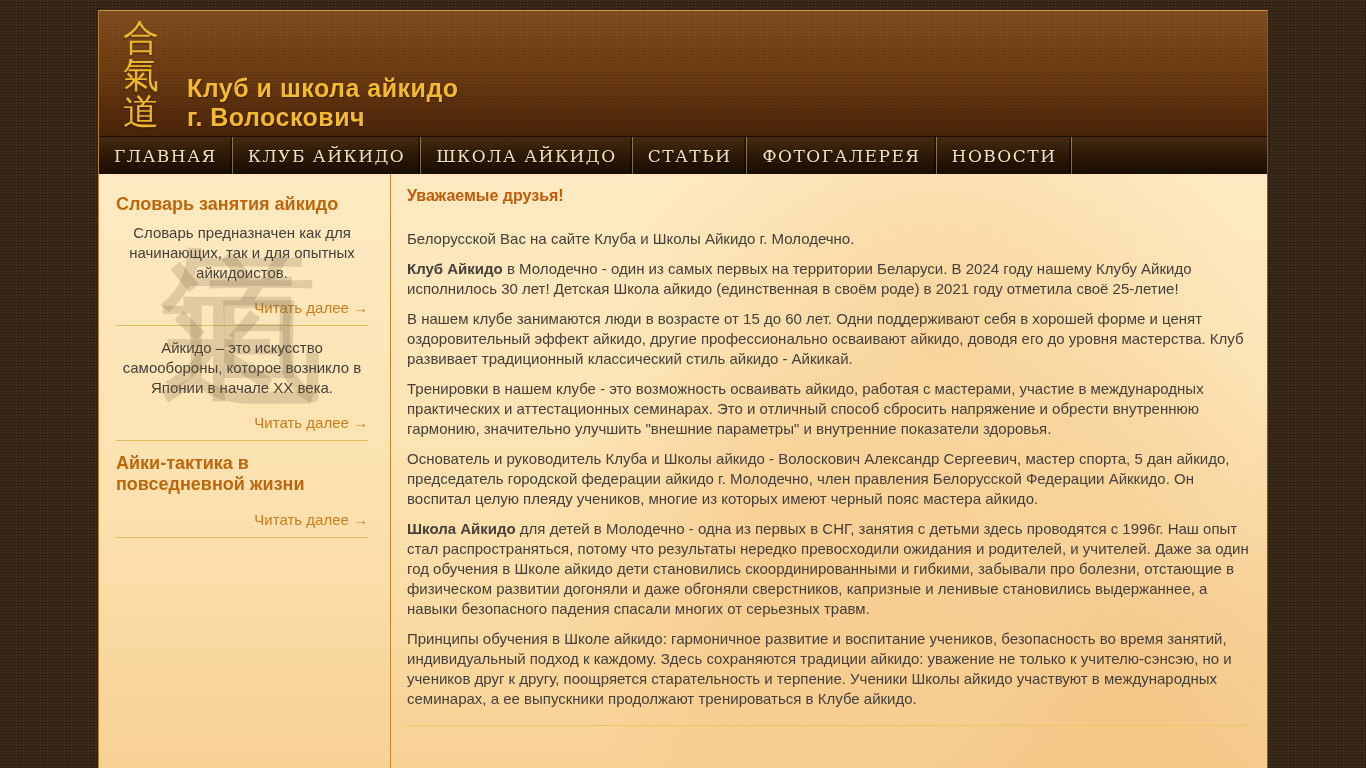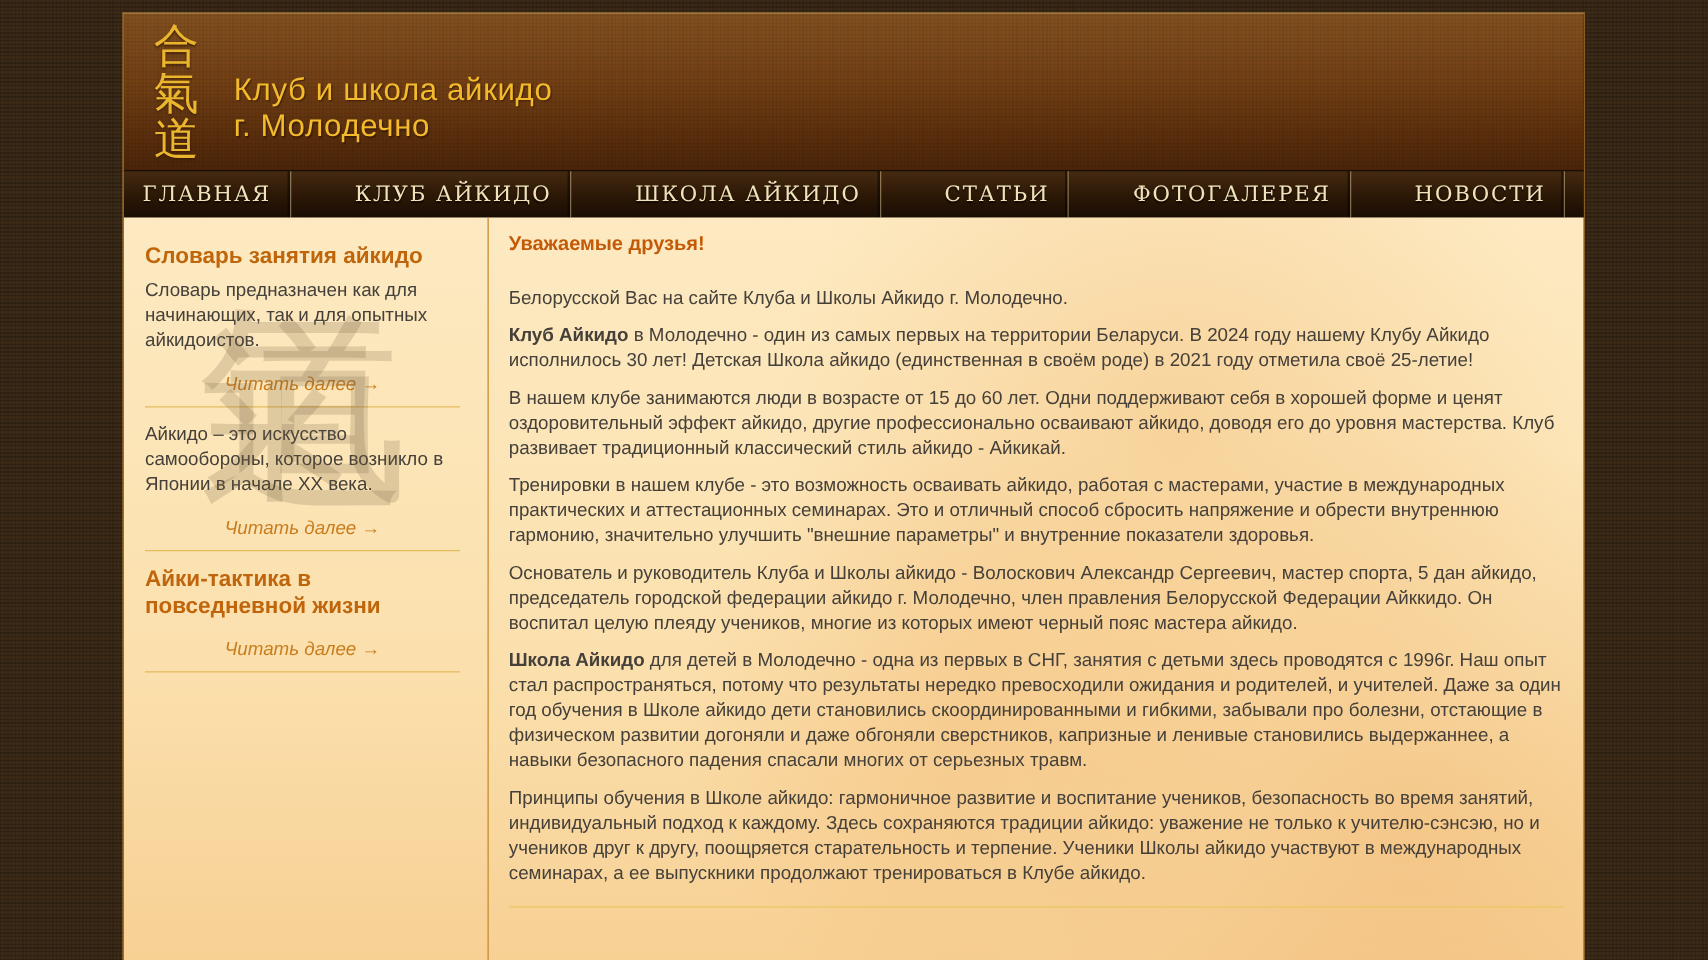--- a/index.html
+++ b/index.html
@@ -32,31 +32,30 @@
     pointer-events:none;
   }
   .logo{
     position:absolute;left:14px;top:8px;width:56px;
     color:#eab62e;font-size:36px;line-height:37px;text-align:center;
     font-family:"DejaVu Serif",serif;
     text-shadow:0 1px 2px rgba(40,15,0,.6);
     z-index:2;
   }
   .titles{
-    position:absolute;left:88px;bottom:20px;z-index:2;
-    color:#f3ba2c;font-weight:normal;font-size:25px;line-height:29px;
+    position:absolute;left:88px;bottom:4px;z-index:2;
+    color:#f3ba2c;font-weight:bold;font-size:25px;line-height:29px;
     letter-spacing:.5px;
     text-shadow:1px 1px 1px rgba(40,15,0,.55);
   }
   
   .nav{
     height:37px;flex:0 0 37px;display:flex;align-items:stretch;
     background:linear-gradient(180deg,#452a10 0%,#2b1706 55%,#190d03 100%);
     border-top:1px solid #1a0d02;
-    gap:36px;
   }
   .nav-item{
     display:flex;align-items:center;padding:0 15px;cursor:pointer;
     color:#f0e2ba;font-family:"DejaVu Serif",serif;font-size:17px;
     letter-spacing:1.5px;white-space:nowrap;text-decoration:none;
     border-right:1px solid rgba(240,220,170,.45);
     box-shadow:inset -2px 0 0 rgba(0,0,0,.45);
     text-shadow:0 1px 1px rgba(0,0,0,.7);
   }
   
@@ -80,23 +79,23 @@
     position:absolute;left:60px;top:-60px;pointer-events:none;
     writing-mode:vertical-rl;
     font-family:"DejaVu Serif",serif;font-size:170px;line-height:170px;
     color:rgba(110,92,62,.20);user-select:none;
   }
   .post h2{
     margin:10px 0 8px;font-size:18px;line-height:21px;
     color:#bf660c;cursor:pointer;
   }
   .post p{
-    margin:6px 0 8px;font-size:15px;line-height:20px;color:#45403a;
+    margin:6px 0 8px;font-size:15px;line-height:20px;color:#45403a;text-align:center;
   }
-  .post .more{text-align:center;margin:16px 0 8px;font-style:italic;}
+  .post .more{text-align:right;margin:16px 0 8px;}
   .post .more a{color:#c87d1e;font-size:15px;text-decoration:none;cursor:pointer;}
   .post hr{border:none;border-top:1px solid #e3bc5e;margin:4px 0 12px;}
   .main{
     flex:1 1 auto;box-sizing:border-box;position:relative;
     padding:10px 16px 0 16px;
   }
   .main h1{
     margin:0 0 21px;font-size:16px;line-height:24px;color:#c35a07;
   }
   .main p{
@@ -110,21 +109,21 @@
 <div class="site">
 
   <div class="hdr">
     <div class="logo">
       <div>合</div>
       <div>氣</div>
       <div>道</div>
     </div>
     <div class="titles">
       <div>Клуб и школа айкидо</div>
-      <div>г. Молодечно</div>
+      <div>г. Волоскович</div>
     </div>
   </div>
 
   <nav class="nav" id="nav">
       <a class="nav-item">ГЛАВНАЯ</a>
       <a class="nav-item">КЛУБ АЙКИДО</a>
       <a class="nav-item">ШКОЛА АЙКИДО</a>
       <a class="nav-item">СТАТЬИ</a>
       <a class="nav-item">ФОТОГАЛЕРЕЯ</a>
       <a class="nav-item">НОВОСТИ</a>

